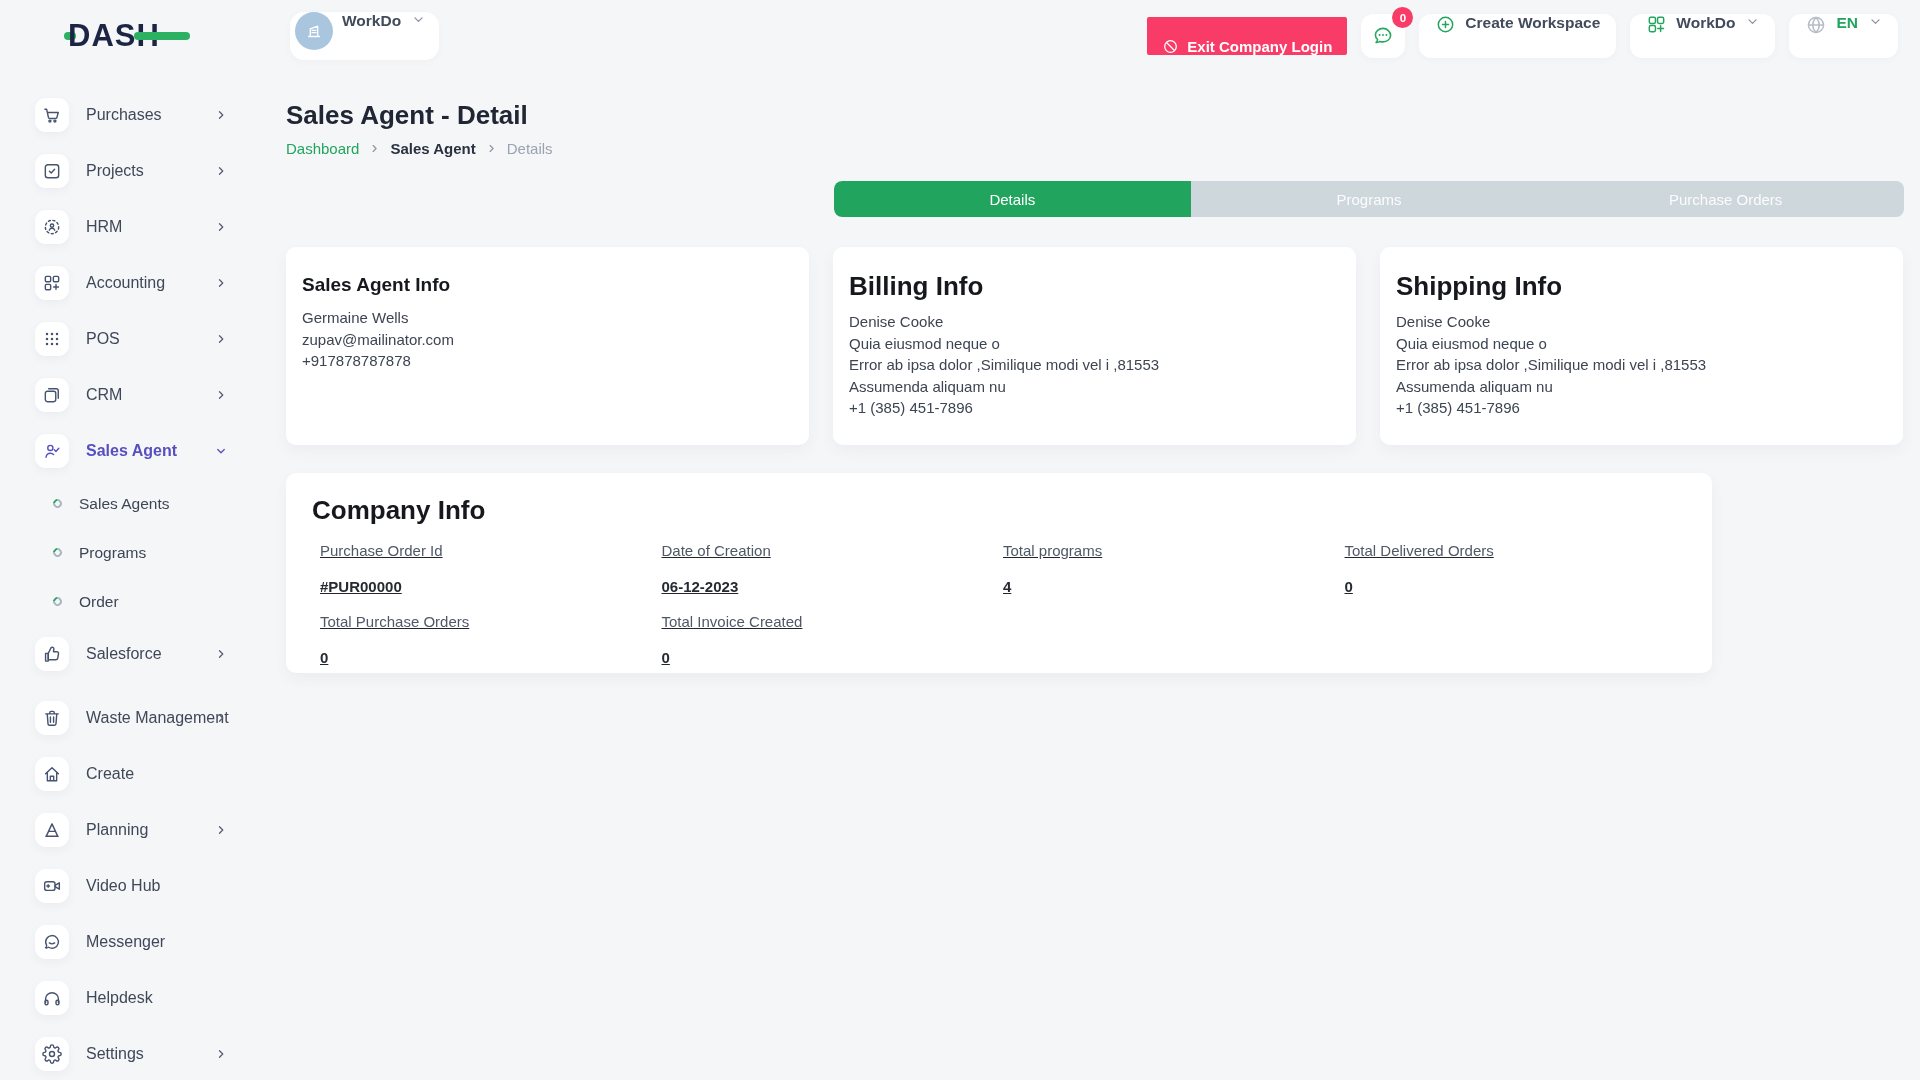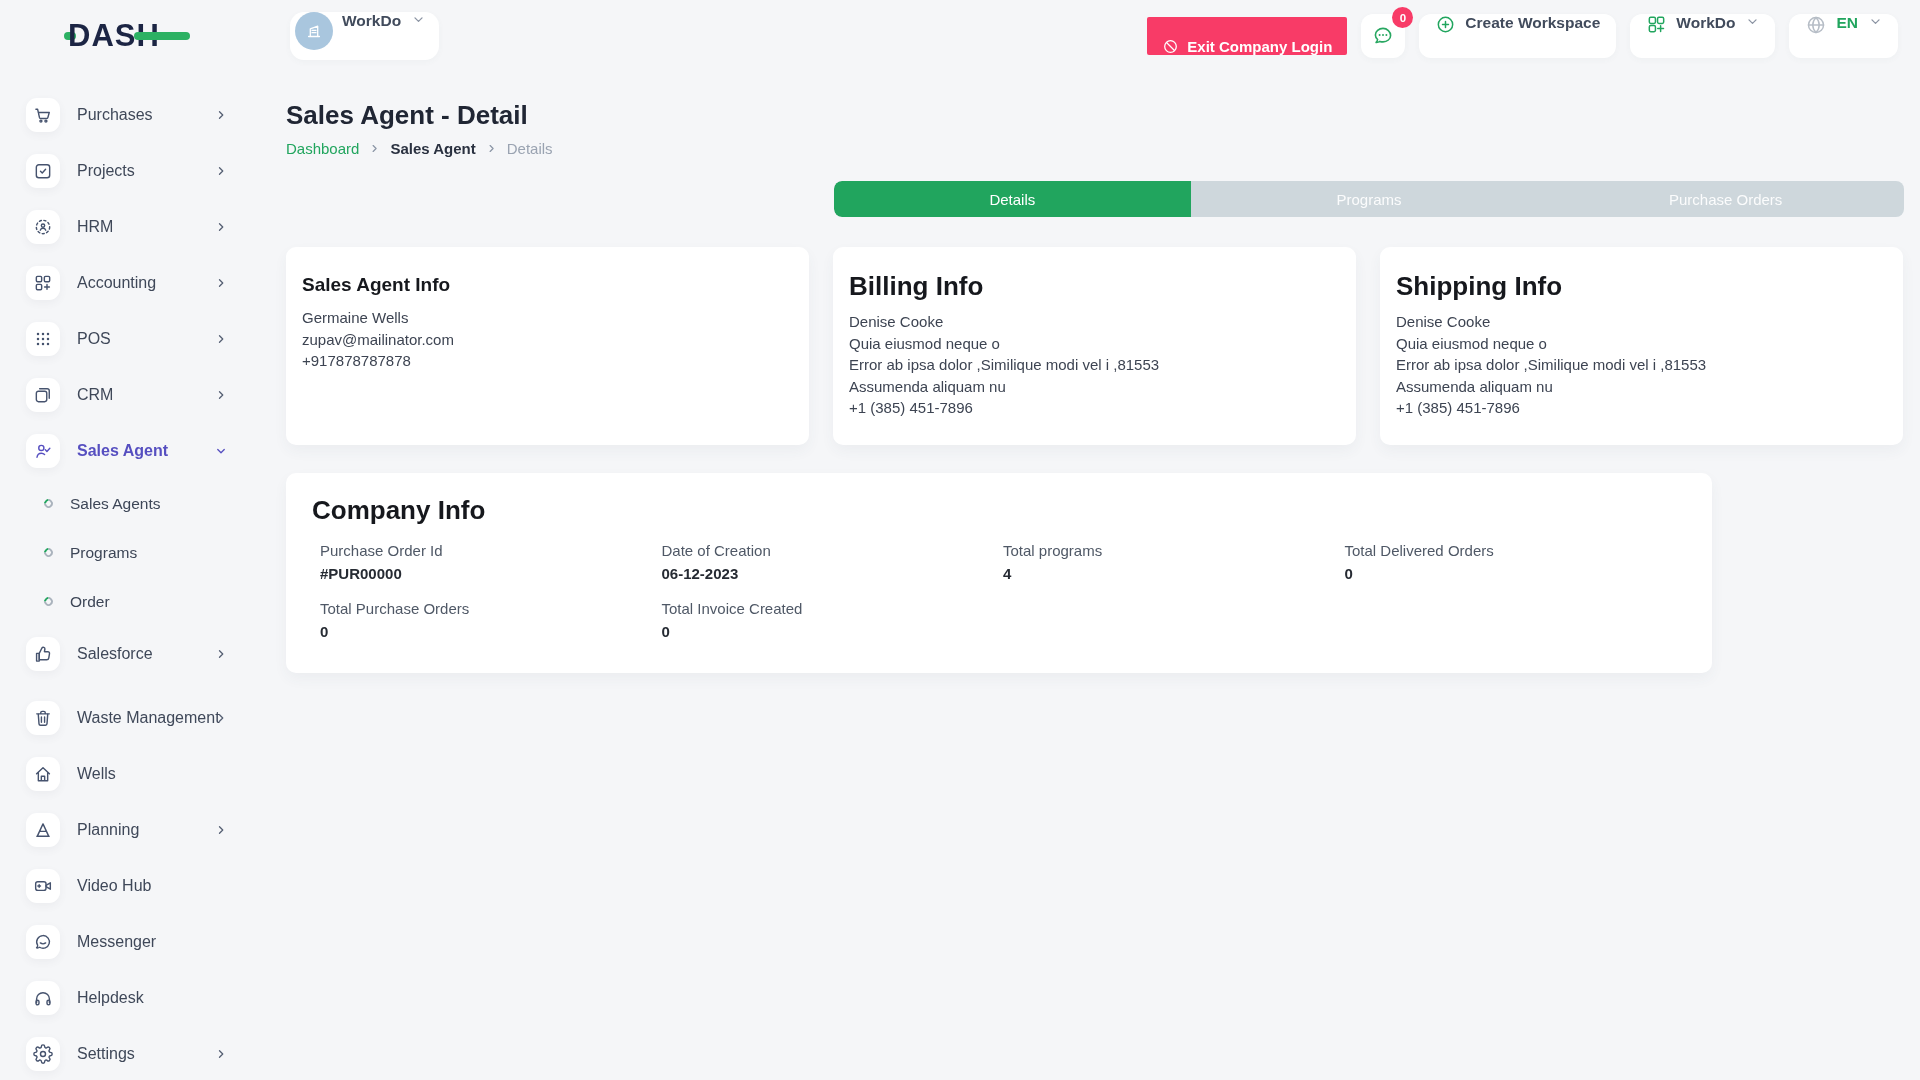--- a/index.html
+++ b/index.html
@@ -43,21 +43,21 @@
             box-shadow:0 2px 6px rgba(80,90,110,0.04);}
   .icon-btn svg{width:24px;height:24px;color:#28a761;}
   .badge{position:absolute;top:-7px;right:-8px;min-width:21px;height:21px;border-radius:50%;background:var(--pink);
          color:#fff;font-size:11.5px;font-weight:700;display:flex;align-items:center;justify-content:center;}
   .pill .p-icon{width:21px;height:21px;color:var(--green);flex:0 0 auto;}
   .pill .chev{width:13px;height:13px;color:#8b94a3;margin-left:2px;}
   .lang-globe{width:22px;height:22px;color:#b6bdc6;}
   .lang-code{color:var(--green);}
 
   
-  .sidebar{position:absolute;top:72px;left:0;width:260px;height:1008px;padding:15px 0 0 4px;}
+  .sidebar{position:absolute;top:72px;left:0;width:260px;height:1008px;padding:15px 0 0 13px;}
   .s-item{position:relative;display:flex;align-items:center;height:56px;padding-left:22px;cursor:pointer;}
   .s-item.gap{margin-top:8px;}
   .s-icon{width:34px;height:34px;border-radius:11px;background:#fff;box-shadow:0 3px 8px rgba(80,90,110,0.06);
           display:flex;align-items:center;justify-content:center;color:var(--icon-col);flex:0 0 auto;}
   .s-icon svg{width:20px;height:20px;}
   .s-label{margin-left:17px;font-size:16px;color:#3f4859;}
   .s-chev{position:absolute;right:33px;color:#555f73;display:flex;}
   .s-chev svg{width:12px;height:12px;}
   .s-item.active .s-label{color:var(--purple);font-weight:700;}
   .s-item.active .s-icon{color:var(--purple);}
@@ -83,23 +83,23 @@
   .tab.active{background:var(--green);color:#fff;border-radius:8px 0 0 8px;}
 
   .cards-row{margin-top:30px;display:flex;gap:24px;}
   .card{background:#fff;border-radius:10px;box-shadow:0 6px 14px rgba(60,70,90,0.05);}
   .cards-row .card{width:523px;height:198px;padding:24px 16px;overflow:hidden;}
   .card h2{font-size:26px;font-weight:700;color:#16181d;margin-bottom:9px;}
   .card h3{font-size:19px;font-weight:700;color:#16181d;margin-top:3px;margin-bottom:11px;}
   .line{font-size:15px;line-height:21.5px;color:#3d4452;}
 
   .company-card{margin-top:28px;width:1426px;height:200px;padding:22px 26px;overflow:hidden;}
-  .company-grid{margin-top:15px;padding-left:8px;display:grid;grid-template-columns:repeat(4,1fr);row-gap:14px;}
+  .company-grid{margin-top:15px;padding-left:8px;display:grid;grid-template-columns:repeat(4,1fr);row-gap:14px;text-decoration:underline;}
   .field-label{font-size:15px;color:#4f5866;line-height:20px;}
-  .field-value{font-size:15px;font-weight:700;color:#262b33;line-height:22px;margin-top:2px;}
+  .field-value{font-size:15px;font-weight:700;color:#262b33;line-height:22px;margin-top:15px;}
 </style>
 </head>
 <body>
 
 <header class="header">
   <div class="logo">
     <span class="logo-dot"></span>
     <span class="logo-text">DASH</span>
     <span class="logo-bar"></span>
   </div>
@@ -327,21 +327,21 @@
             <path d="M9 5.5l6.5 6.5L9 18.5"></path>
           </svg>
         </span>
        </div>
       <div class="s-item">
          <span class="s-icon">
           <svg viewBox="0 0 24 24" fill="none" stroke="currentColor" stroke-width="1.7" stroke-linecap="round" stroke-linejoin="round">
             <path d="M4.3 11.7L12 4.6l7.7 7.1M6.4 10v10h11.2V10M10 20v-5.4h4V20"></path>
           </svg>
         </span>
-         <span class="s-label">Wells</span>
+         <span class="s-label">Create</span>
        </div>
       <div class="s-item">
          <span class="s-icon">
           <svg viewBox="0 0 24 24" fill="none" stroke="currentColor" stroke-width="1.7" stroke-linecap="round" stroke-linejoin="round">
             <path d="M12 4.7L5.2 19.4M12 4.7l6.8 14.7M4.6 19.4h14.8M9.2 13.6h5.6"></path>
           </svg>
         </span>
          <span class="s-label">Planning</span>
         <span class="s-chev">
           <svg viewBox="0 0 24 24" fill="none" stroke="currentColor" stroke-width="2.6" stroke-linecap="round" stroke-linejoin="round">

